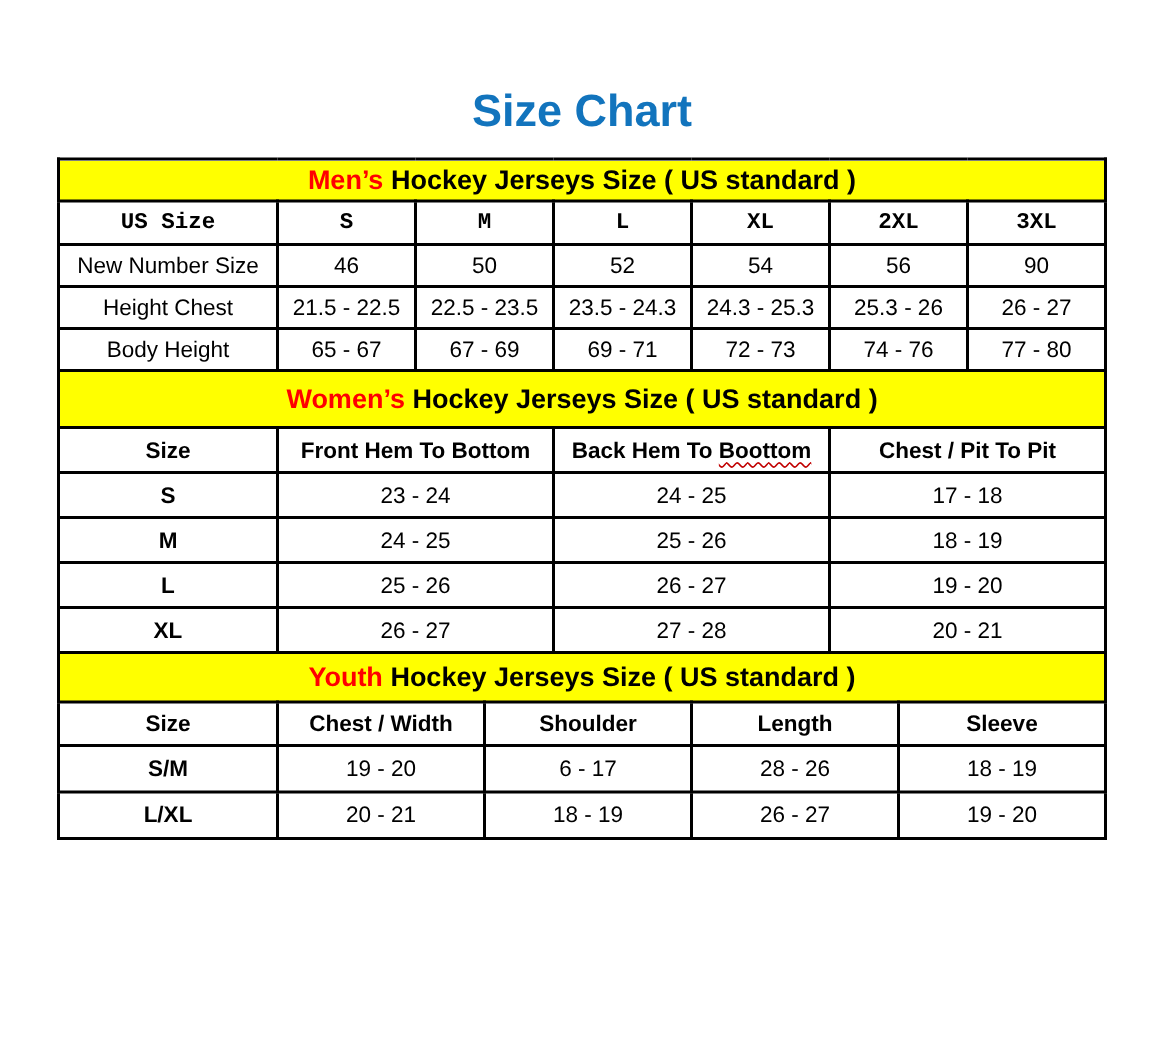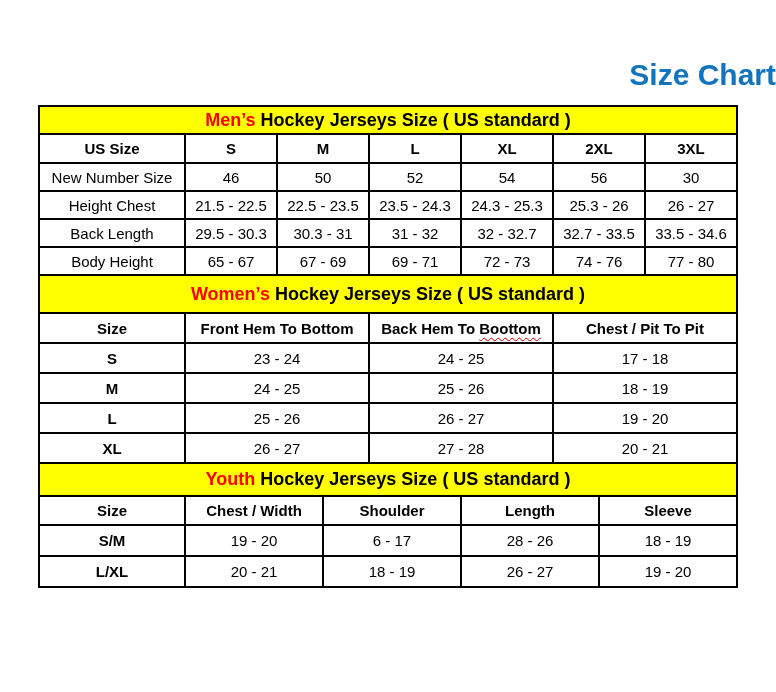--- a/index.html
+++ b/index.html
@@ -10,21 +10,21 @@
     --border-black:#000000;
   }
   html,body{margin:0;padding:0;}
   body{
     width:776px;height:692px;background:#ffffff;color:#000;
     font-family:"Liberation Sans", sans-serif;
     overflow:hidden;
   }
   .page-title{
     margin:58px 0 13px 0;
-    text-align:right;
+    text-align:center;
     font-size:30px;
     font-weight:bold;
     color:var(--title-blue,#1274BD);
   }
   .size-tables{margin-left:38px;width:700px;}
   table{
     border-collapse:collapse;
     width:700px;
     table-layout:fixed;
   }
@@ -41,21 +41,21 @@
   th{font-weight:bold;}
   .banner-cell{
     background:var(--banner-bg,#FFFF00);
     font-weight:bold;
     font-size:18px;
     height:38px;
   }
   .womens .banner-cell{height:36px;}
   .youth .banner-cell{height:31px;margin-left:36px;}
   .hl{color:var(--highlight-red,#FF0000);}
-  .mens th{height:27px;}
+  .mens th{height:27px;font-family:Liberation Mono, monospace;}
   .mens td{height:26px;}
   .womens th{height:28px;}
   .womens td{height:28px;margin-left:41px;}
   .youth th{height:27px;}
   .youth td{height:29px;}
   td.bold{font-weight:bold;}
   .misspell{
     text-decoration-line:underline;
     text-decoration-style:wavy;
     text-decoration-color:var(--squiggle-red,#C00000);
@@ -88,39 +88,30 @@
       <th>2XL</th>
       <th>3XL</th>
     </tr>
     <tr>
       <td>New Number Size</td>
       <td>46</td>
       <td>50</td>
       <td>52</td>
       <td>54</td>
       <td>56</td>
-      <td>30</td>
+      <td>90</td>
     </tr>
     <tr>
       <td>Height Chest</td>
       <td>21.5 - 22.5</td>
       <td>22.5 - 23.5</td>
       <td>23.5 - 24.3</td>
       <td>24.3 - 25.3</td>
       <td>25.3 - 26</td>
       <td>26 - 27</td>
-    </tr>
-    <tr>
-      <td>Back Length</td>
-      <td>29.5 - 30.3</td>
-      <td>30.3 - 31</td>
-      <td>31 - 32</td>
-      <td>32 - 32.7</td>
-      <td>32.7 - 33.5</td>
-      <td>33.5 - 34.6</td>
     </tr>
     <tr>
       <td>Body Height</td>
       <td>65 - 67</td>
       <td>67 - 69</td>
       <td>69 - 71</td>
       <td>72 - 73</td>
       <td>74 - 76</td>
       <td>77 - 80</td>
     </tr>

